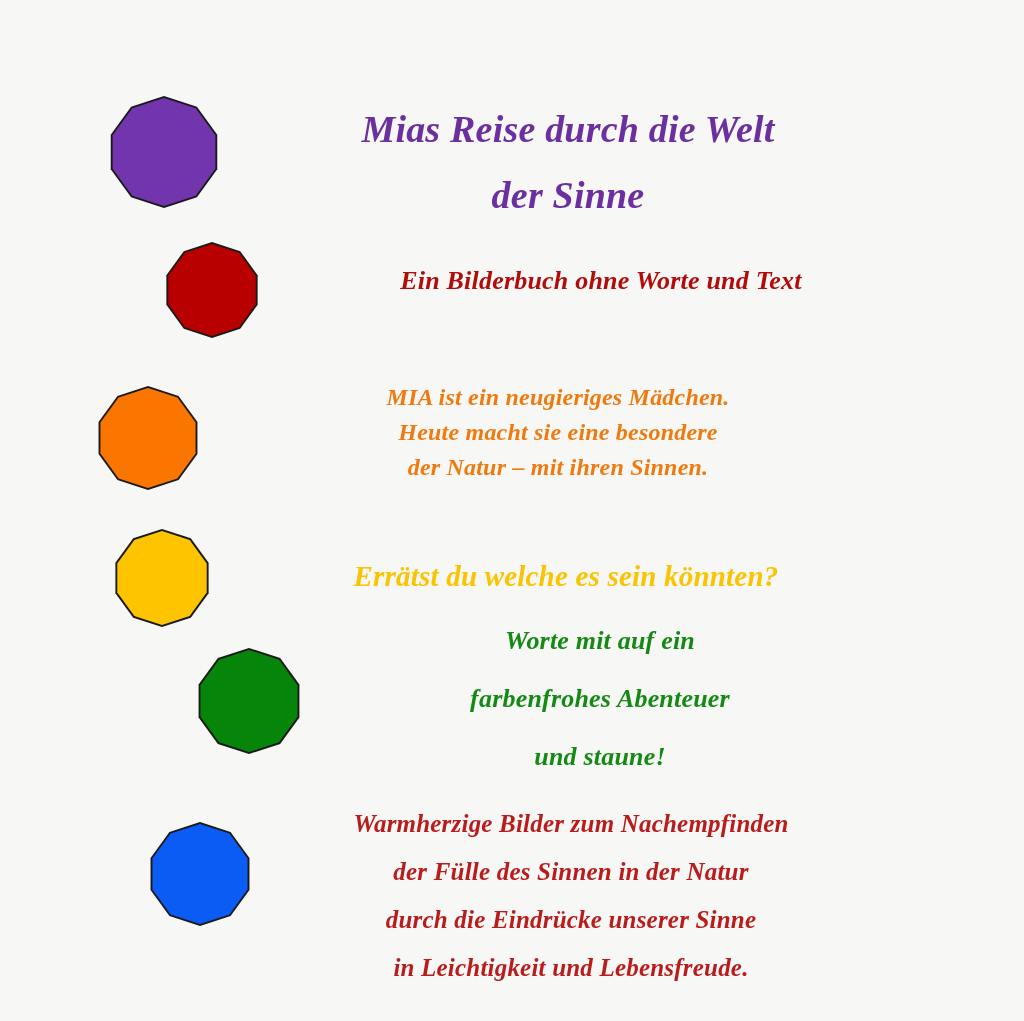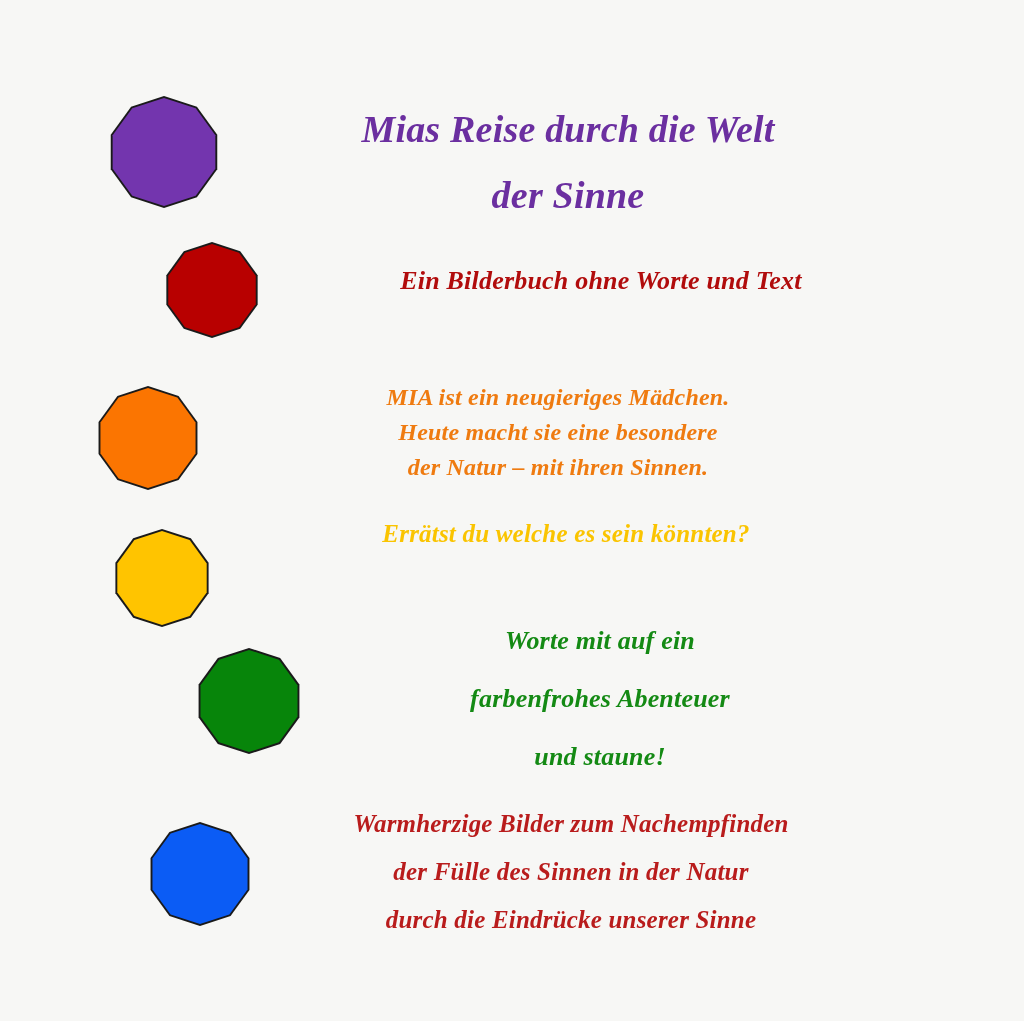--- a/index.html
+++ b/index.html
@@ -84,23 +84,23 @@
     top: 364px;
     width: 708px;
     font-size: 24px;
     line-height: 35px;
     color: #ef7b10;
     margin-top: 16px;
   }
 
   #question-block {
     left: 230px;
-    top: 515px;
+    top: 557px;
     width: 672px;
-    font-size: 25px;
+    font-size: 29px;
     line-height: 38px;
     color: #fac400;
   }
 
   #invite-block {
     left: 300px;
     top: 612px;
     width: 600px;
     font-size: 26px;
     line-height: 58px;
@@ -171,15 +171,16 @@
   <div class="text-block" id="invite-block" style="color: rgb(20, 138, 20);">
     <span class="line">Worte mit auf ein</span>
     <span class="line">farbenfrohes Abenteuer</span>
     <span class="line">und staune!</span>
   </div>
 
   <div class="text-block" id="closing-block" style="color: #b91c1c;">
     <span class="line">Warmherzige Bilder zum Nachempfinden</span>
     <span class="line">der Fülle des Sinnen in der Natur</span>
     <span class="line">durch die Eindrücke unserer Sinne</span>
+    <span class="line">in Leichtigkeit und Lebensfreude.</span>
   </div>
 
 </div>
 
 </body></html>

